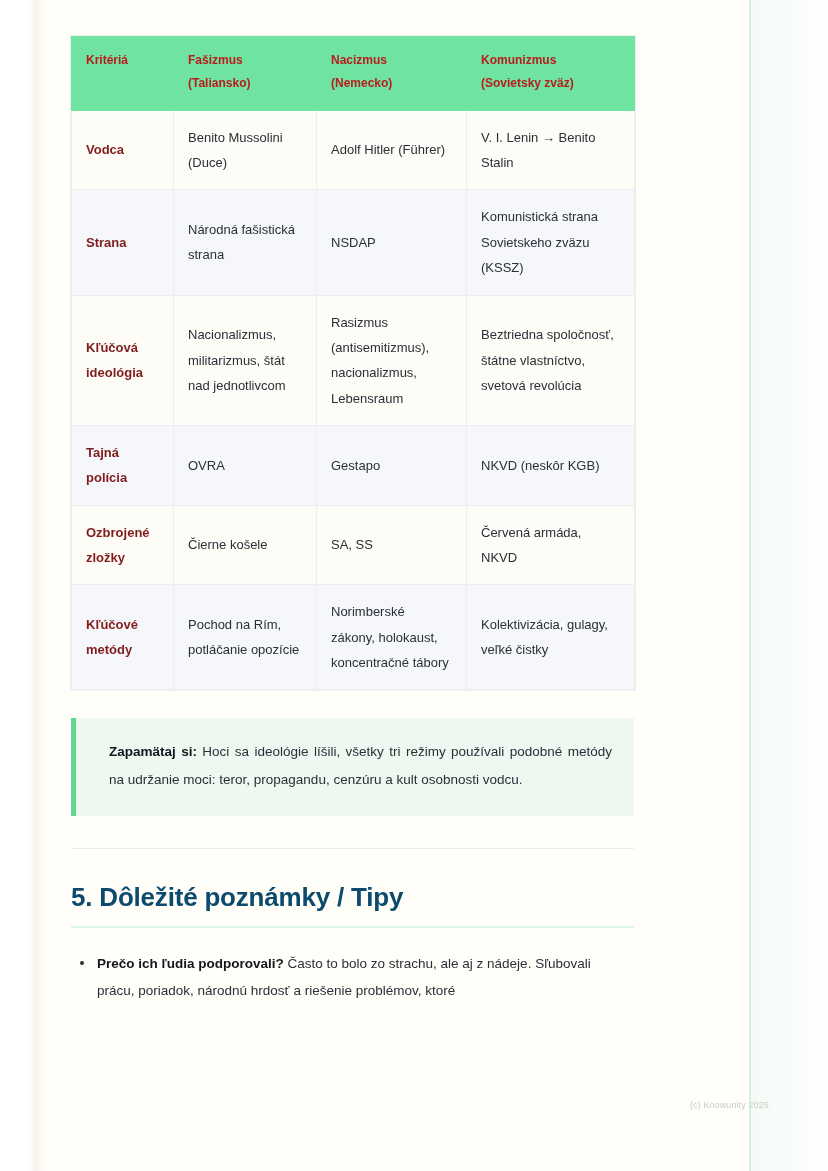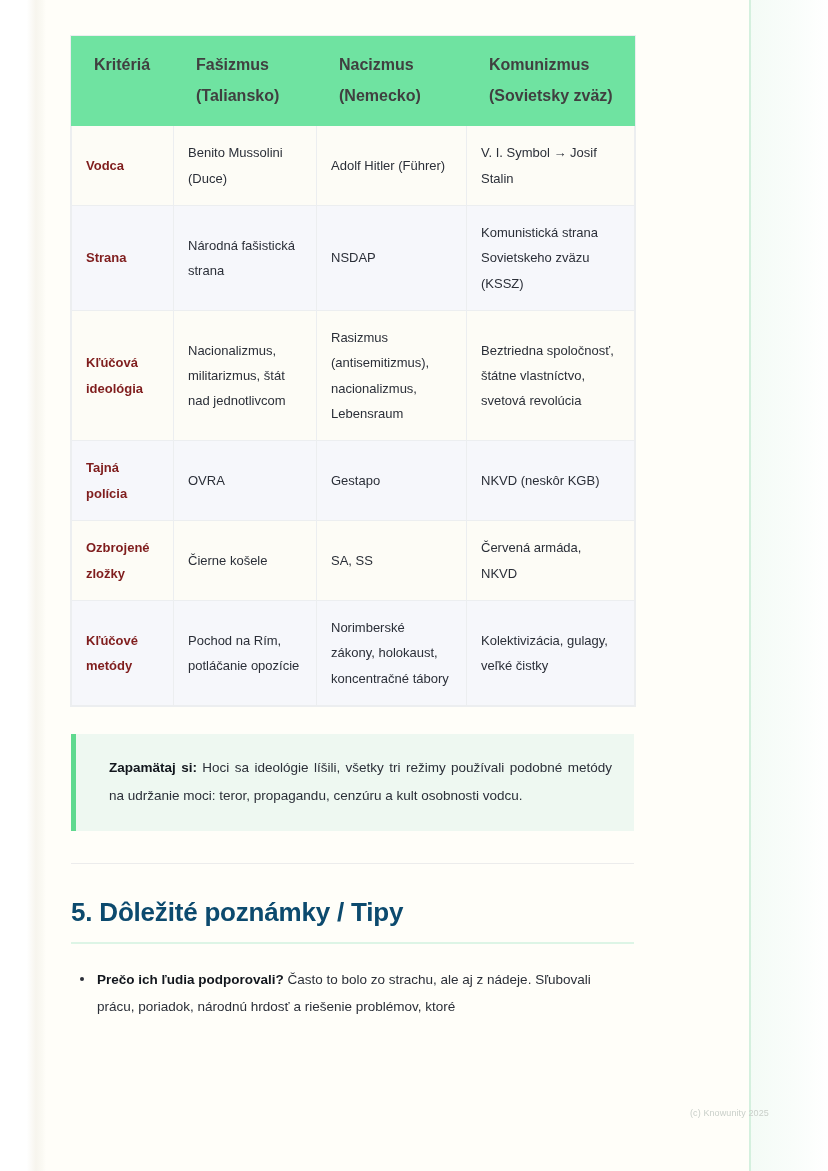--- a/index.html
+++ b/index.html
@@ -75,25 +75,25 @@
     box-shadow: 0 0 0 1px #eceef0;
   }
   .cmp-table th,
   .cmp-table td {
     border: 1px solid #eceef0;
     vertical-align: middle;
     text-align: left;
   }
   .cmp-table thead th {
     background: #6fe3a1;
-    color: #404040;
-    font-size: 16px;
+    color: #b91c1c;
+    font-size: 12px;
     font-weight: bold;
     line-height: 1.95;
-    padding: 12px 14px 14px 22px;
+    padding: 12px 14px 14px 14px;
     border-color: #6fe3a1;
     vertical-align: top;
   }
   .cmp-table tbody td {
     font-size: 13px;
     color: #2b2f38;
     line-height: 1.95;
     padding: 14px 14px;
   }
   .cmp-table tbody tr:nth-child(odd)  td { background: #fdfcf6; }
@@ -174,21 +174,20 @@
 
   
   .watermark {
     position: absolute;
     left: 690px;
     top: 1100px;
     font-size: 9px;
     color: #c9cfc9;
     letter-spacing: 0.1px;
     white-space: nowrap;
-    margin-top: 8px;
   }
 </style>
 </head>
 <body>
 
 <div id="page">
 
   <div class="paper-sheet"></div>
   <div class="page-edge-left"></div>
   <div class="paper-sheet-right"></div>
@@ -220,21 +219,21 @@
             <span>Komunizmus</span><br>
             <span>(Sovietsky zväz)</span>
           </th>
         </tr>
       </thead>
       <tbody>
         <tr>
           <td class="crit">Vodca</td>
           <td>Benito Mussolini (Duce)</td>
           <td>Adolf Hitler (Führer)</td>
-          <td>V. I. Symbol → Josif Stalin</td>
+          <td>V. I. Lenin → Benito Stalin</td>
         </tr>
         <tr>
           <td class="crit">Strana</td>
           <td>Národná fašistická strana</td>
           <td>NSDAP</td>
           <td>Komunistická strana Sovietskeho zväzu (KSSZ)</td>
         </tr>
         <tr>
           <td class="crit">Kľúčová ideológia</td>
           <td>Nacionalizmus, militarizmus, štát nad jednotlivcom</td>

